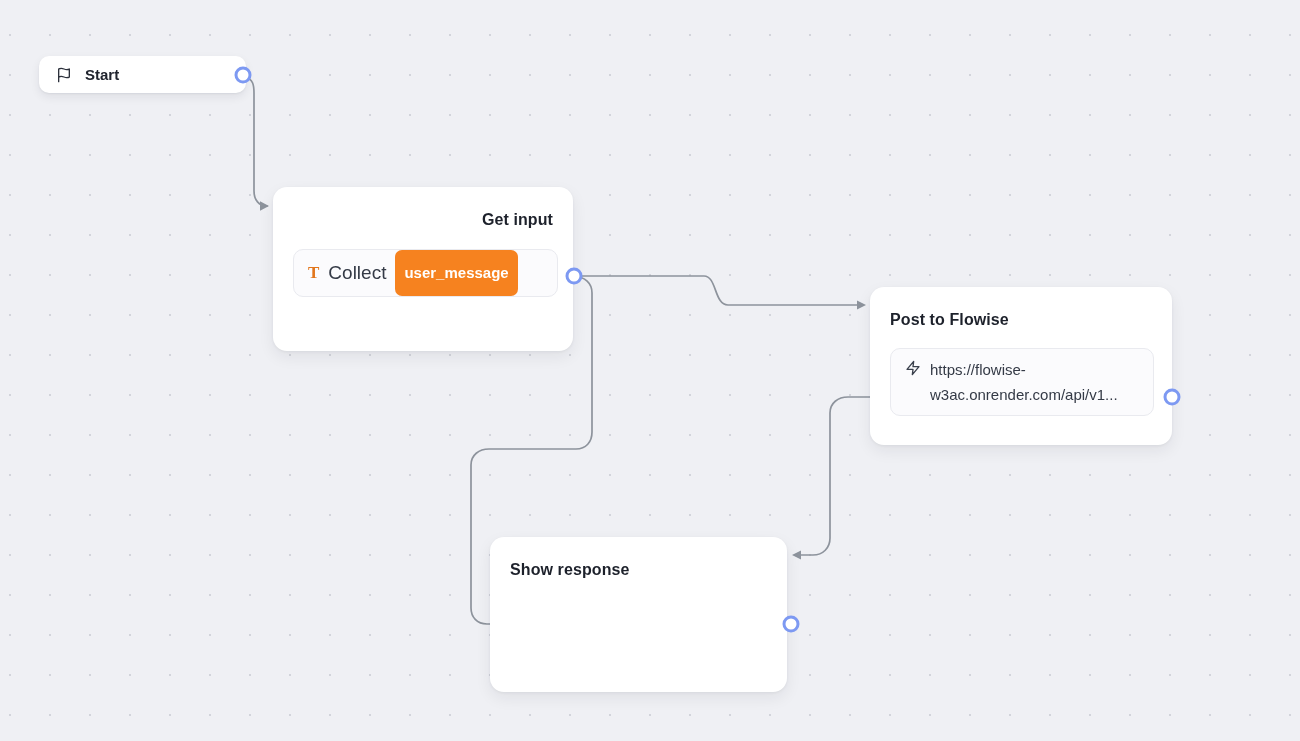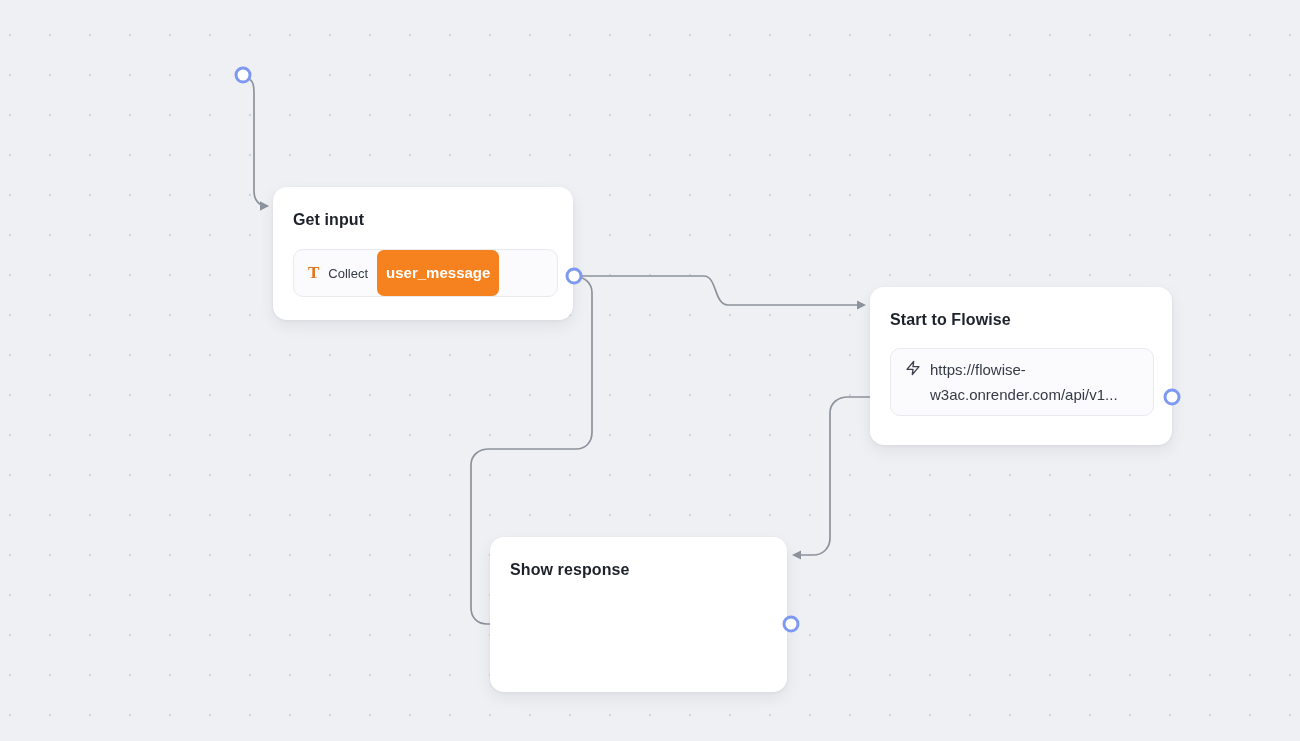--- a/index.html
+++ b/index.html
@@ -23,38 +23,38 @@
     box-shadow:0 6px 16px rgba(25,30,48,.07),0 1px 3px rgba(25,30,48,.06);
   }
   .node-title{
     font-size:16px;font-weight:700;color:#1d212b;letter-spacing:.1px;
   }
   .node-body{padding:24px 20px 0 20px;}
   .inner-box{
     background:#fbfbfd;border:1px solid #e9eaef;border-radius:10px;
     display:flex;align-items:center;gap:9px;padding:0 14px;box-sizing:border-box;
   }
-  .row-label{font-size:13px;color:#343a46;}
+  .row-label{font-size:19px;color:#343a46;}
   .pill{
     background:#f6821f;color:#ffffff;font-size:15px;font-weight:600;
     padding:13px 9px;border-radius:7px;line-height:20px;white-space:nowrap;
   }
   .t-glyph{
     font-family:"Liberation Serif",serif;font-size:17px;font-weight:600;color:#e2761c;
   }
   .url-text{font-size:15px;color:#343a46;line-height:25px;}
 
   .start-node{
     left:39px;top:56px;width:207px;height:37px;border-radius:10px;
     display:flex;align-items:center;gap:13px;padding:0 0 0 17px;box-sizing:border-box;
     box-shadow:0 4px 10px rgba(25,30,48,.08),0 1px 2px rgba(25,30,48,.06);
   }
   .start-title{font-size:15px;font-weight:700;color:#20242e;}
 
-  .get-input-node{left:273px;top:187px;width:300px;height:133px;}
+  .get-input-node{left:273px;top:187px;width:300px;height:164px;text-align:right;}
   .get-input-node .inner-box{margin-top:20px;height:48px;width:265px;}
 
   .post-node{left:870px;top:287px;width:302px;height:158px;}
   .post-node .inner-box{margin-top:19px;height:68px;width:264px;align-items:flex-start;padding-top:8px;}
   .post-node .zap-wrap{margin-top:3px;}
 
   .show-node{left:490px;top:537px;width:297px;height:155px;}
   .show-node .inner-box{margin-top:18px;height:48px;width:263px;}
 
   .port{
@@ -75,37 +75,46 @@
 
     <path d="M 574,276 L 704,276 C 717,276 714,305 728,305 L 857,305"></path>
     <polygon points="866,305 857,300.4 857,309.6"></polygon>
 
     <path d="M 574,276 C 585,277 592,283 592,293 L 592,432 C 592,442 586,449 576,449 L 489,449 C 479,449 471,455 471,465 L 471,608 C 471,617 477,624 487,624 L 512,624"></path>
 
     <path d="M 1172,397 L 848,397 C 838,397 830,403 830,413 L 830,538 C 830,548 823,555 813,555 L 797,555"></path>
     <polygon points="792,555 801,550.4 801,559.6"></polygon>
   </svg>
 
+  <div class="node start-node">
+    <span class="icon-wrap">
+      <svg width="16" height="16" viewBox="0 0 24 24" fill="none" stroke="#2c313c" stroke-width="2" stroke-linecap="round" stroke-linejoin="round">
+        <path d="M4 15s1-1 4-1 5 2 8 2 4-1 4-1V3s-1 1-4 1-5-2-8-2-4 1-4 1z"></path>
+        <line x1="4" y1="22" x2="4" y2="15"></line>
+      </svg>
+    </span>
+    <span class="start-title">Start</span>
+  </div>
   <div class="port" style="left:243px;top:75px;"></div>
 
   <div class="node get-input-node">
     <div class="node-body">
       <div class="node-title">Get input</div>
       <div class="inner-box">
         <span class="icon-wrap t-glyph">T</span>
         <span class="row-label">Collect</span>
         <span class="pill">user_message</span>
       </div>
     </div>
   </div>
   <div class="port" style="left:574px;top:276px;"></div>
 
   <div class="node post-node">
     <div class="node-body">
-      <div class="node-title">Start to Flowise</div>
+      <div class="node-title">Post to Flowise</div>
       <div class="inner-box">
         <span class="icon-wrap zap-wrap">
           <svg width="16" height="16" viewBox="0 0 24 24" fill="none" stroke="#3a404c" stroke-width="2" stroke-linecap="round" stroke-linejoin="round">
             <polygon points="13 2 3 14 12 14 11 22 21 10 12 10 13 2"></polygon>
           </svg>
         </span>
         <span class="url-text">
           <span>https://flowise-</span><br>
           <span>w3ac.onrender.com/api/v1...</span>
         </span>

